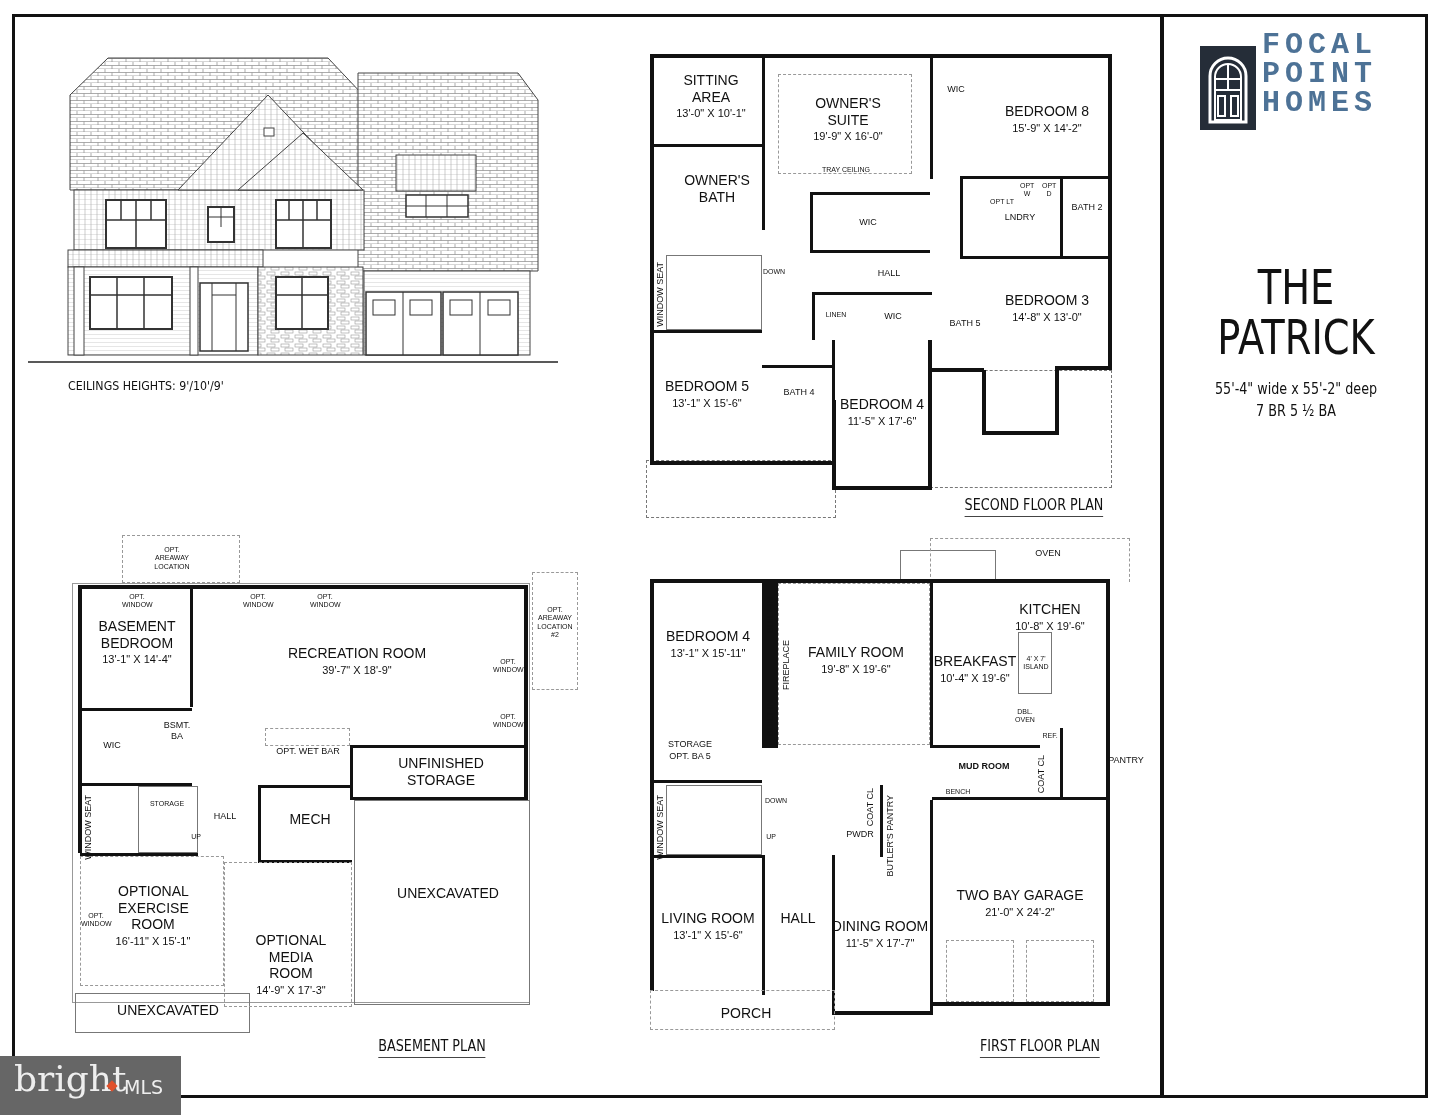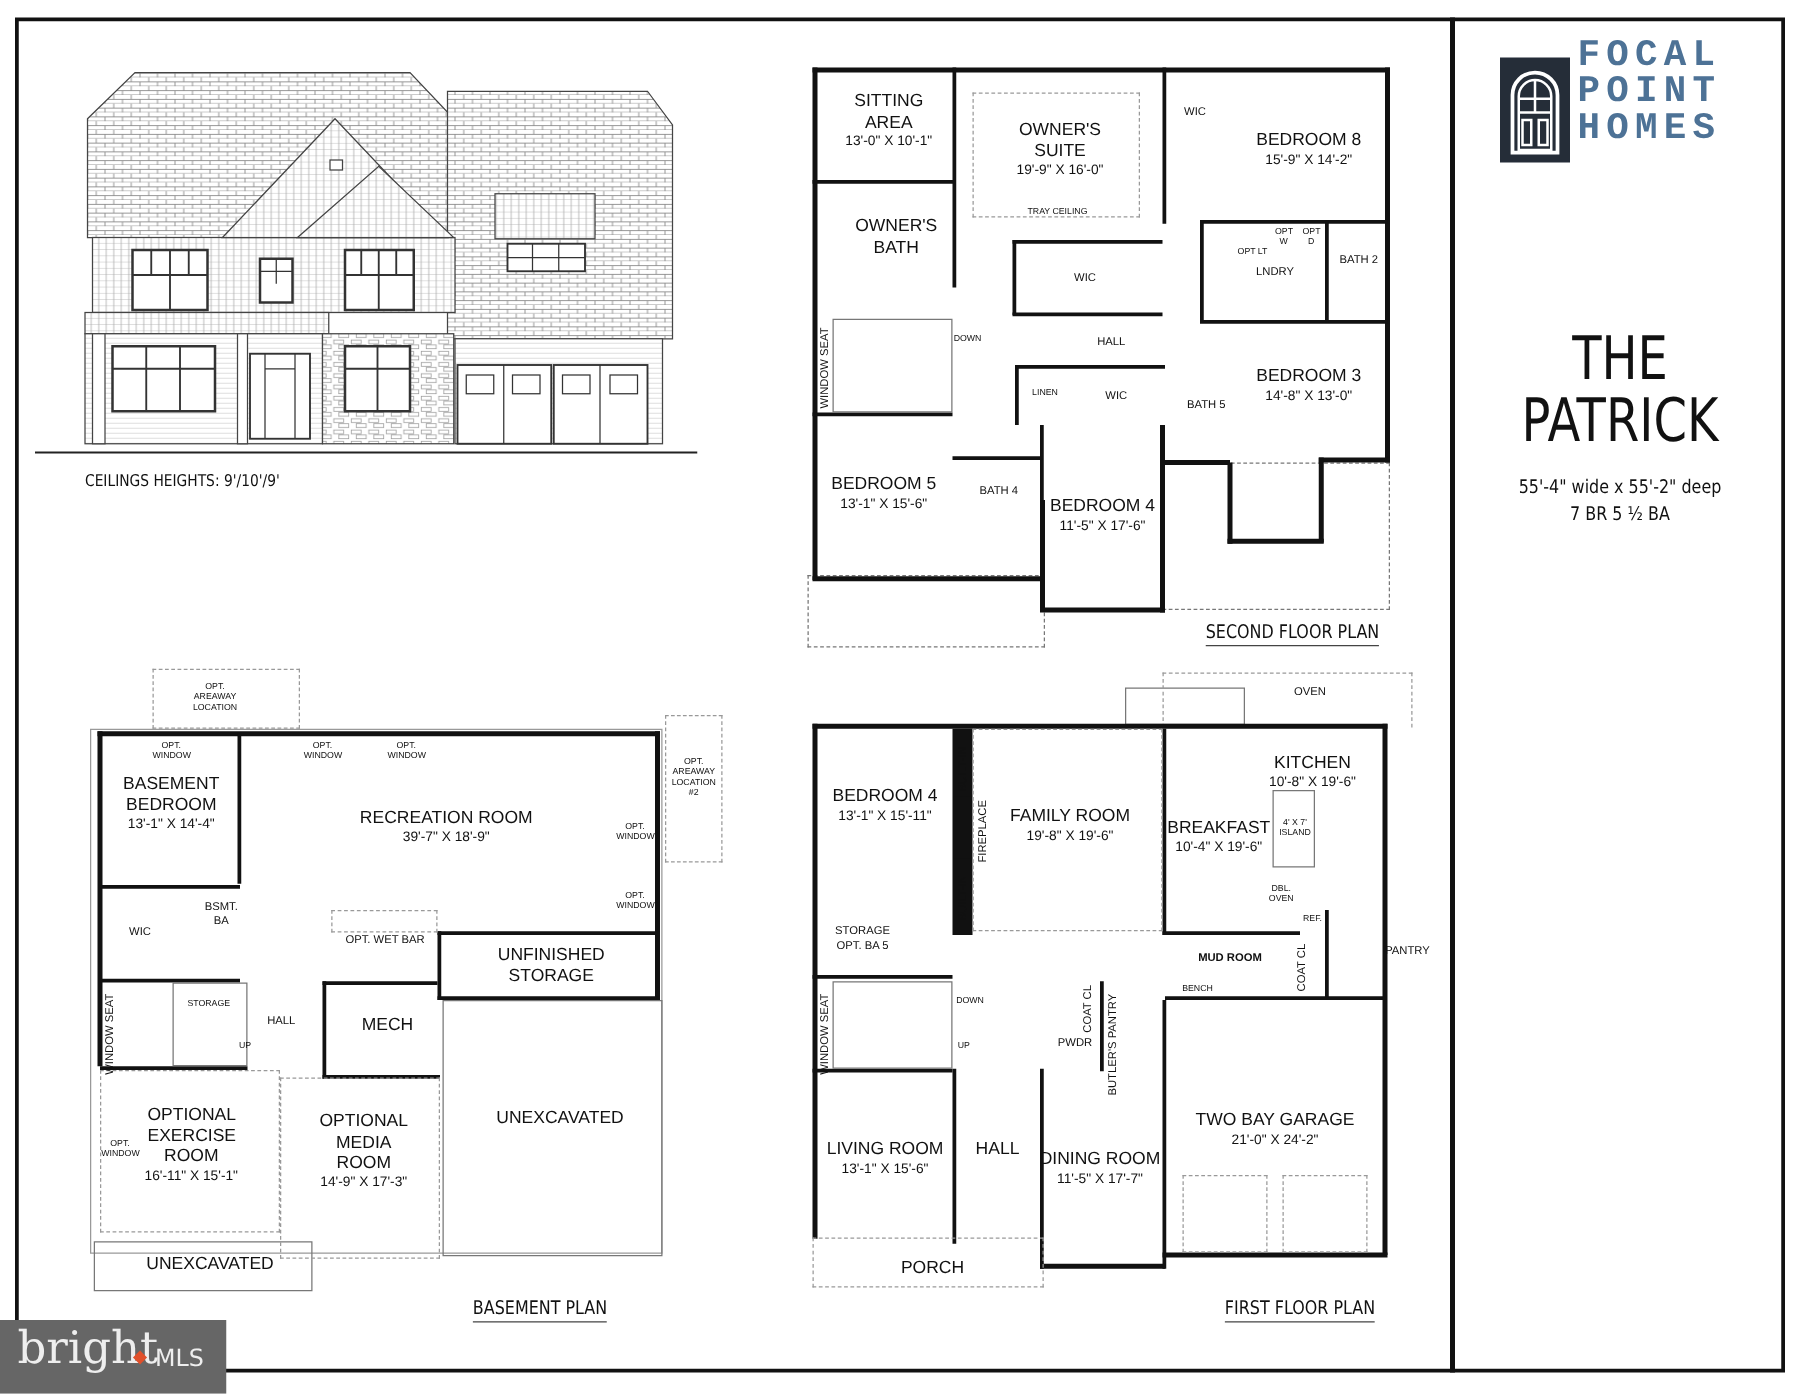--- a/index.html
+++ b/index.html
@@ -275,21 +275,21 @@
   <div class="lbl sm" style="left:112px;top:740px;">WIC</div>
   <div class="lbl sm" style="left:177px;top:720px;width:30px;white-space:normal;">BSMT. BA</div>
   <div class="lbl sm" style="left:308px;top:746px;">OPT. WET BAR</div>
   <div class="lbl" style="left:441px;top:755px;width:90px;white-space:normal;">UNFINISHED STORAGE</div>
   <div class="lbl vert" style="left:88px;top:795px;">WINDOW SEAT</div>
   <div class="lbl xs" style="left:167px;top:800px;">STORAGE</div>
   <div class="lbl sm" style="left:225px;top:811px;">HALL</div>
   <div class="lbl xs" style="left:196px;top:833px;">UP</div>
   <div class="lbl" style="left:310px;top:811px;">MECH</div>
   <div class="lbl" style="left:153px;top:883px;"><span style="display:inline-block;width:70px;white-space:normal;">OPTIONAL EXERCISE ROOM</span><span class="dim">16'-11" X 15'-1"</span></div>
-  <div class="lbl" style="left:291px;top:888px;"><span style="display:inline-block;width:90px;white-space:normal;">OPTIONAL MEDIA ROOM</span><span class="dim">14'-9" X 17'-3"</span></div>
+  <div class="lbl" style="left:291px;top:932px;"><span style="display:inline-block;width:90px;white-space:normal;">OPTIONAL MEDIA ROOM</span><span class="dim">14'-9" X 17'-3"</span></div>
   <div class="lbl" style="left:448px;top:885px;">UNEXCAVATED</div>
   <div class="lbl" style="left:168px;top:1002px;">UNEXCAVATED</div>
   <div class="title-u" style="left:432px;top:1037px;">BASEMENT PLAN</div>
 </div>
 
 <div class="bright">
   <span class="b1">bright</span>
   <span class="star"></span>
   <span class="b2">MLS</span>
 </div>

